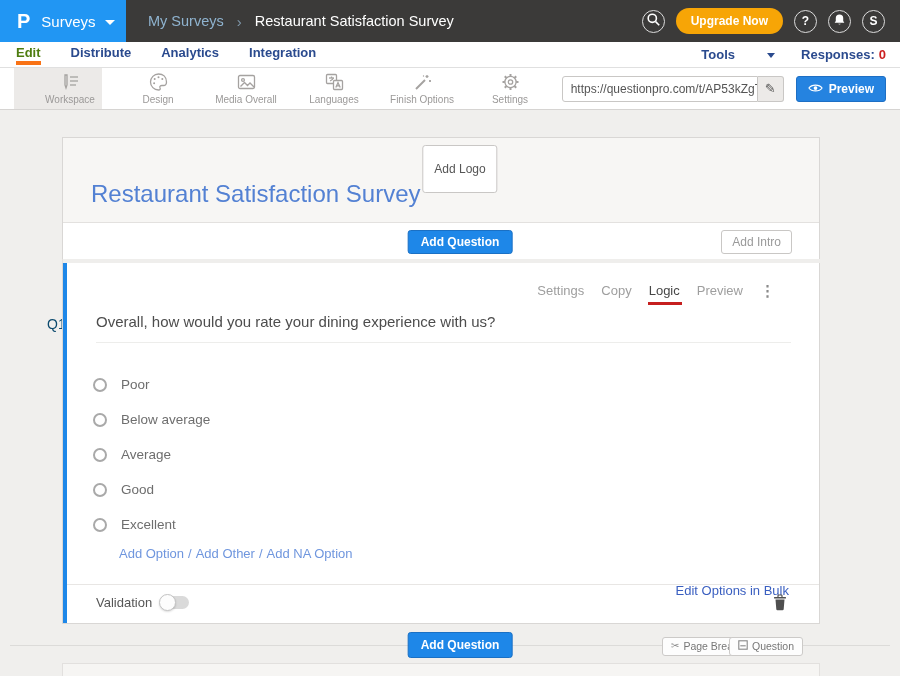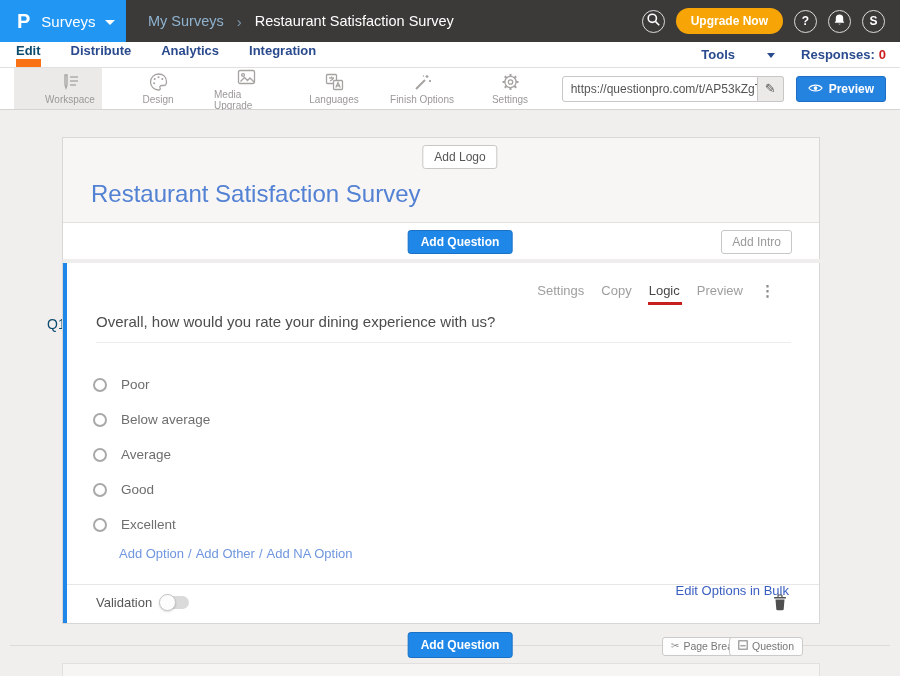--- a/index.html
+++ b/index.html
@@ -17,21 +17,21 @@
   .bc-sep { color:#7e96a9; margin:0 13px; font-size:15px; }
   .bc-current { color:#ffffff; }
   .topbar-right { margin-left:auto; display:flex; align-items:center; gap:11px; padding-right:15px; }
   .circle-btn { width:23px; height:23px; border-radius:50%; border:1.5px solid #dcdcdc; display:flex; align-items:center; justify-content:center; color:#fff; font-size:12px; font-weight:700; }
   .upgrade-btn { background:#f7a506; color:#fff; font-size:12px; font-weight:700; border:none; border-radius:13px; padding:6px 15px; }
 
   
   .navbar { height:26px; background:#fff; border-bottom:1px solid #e0e0e0; display:flex; align-items:center; padding:0 14px 0 16px; }
   .nav-tabs { display:flex; gap:30px; }
   .nav-tab { font-size:13px; font-weight:700; color:#2a4a8e; cursor:pointer; }
-  .nav-tab.active { color:#0c4a6e; border-bottom:8px solid #f97316; padding-bottom:1px; }
+  .nav-tab.active { color:#4d7c0f; border-bottom:4px solid #f97316; padding-bottom:1px; }
   .nav-right { margin-left:auto; display:flex; align-items:center; gap:26px; font-size:13px; font-weight:700; color:#2a4a8e; }
   .tools { display:flex; align-items:center;gap:26px; }
   .caret-down-n { width:0; height:0; border-left:4px solid transparent; border-right:4px solid transparent; border-top:5px solid #2a4a8e; margin-left:6px; margin-top:1px; }
   .resp-count { color:#cc2020; margin-left:4px; }
 
   
   .toolbar { height:42px; background:#fff; border-bottom:1px solid #d6d4d2; display:flex; align-items:stretch; padding-left:14px; }
   .tool-item { width:88px; display:flex; flex-direction:column; align-items:center; justify-content:center; gap:2px; cursor:pointer;padding-left:24px; }
   .tool-item.active { background:#eceae8; }
   .tool-item:last-child { width:74px; }
@@ -42,21 +42,21 @@
   .url-field { width:196px; height:26px; border:1px solid #c9c7c5; border-radius:3px 0 0 3px; background:#fff; font-size:12px; color:#555; line-height:24px; padding:0 8px; white-space:nowrap; overflow:hidden; }
   .url-edit-btn { width:26px; height:26px; background:#eceae8; border:1px solid #c9c7c5; border-left:none; border-radius:0 3px 3px 0; display:flex; align-items:center; justify-content:center; font-size:13px; color:#555; }
   .preview-btn { height:26px; margin-left:12px; background:#2583e0; border:1px solid #1e6fc4; border-radius:3px; color:#fff; font-size:12px; font-weight:700; display:flex; align-items:center; gap:6px; padding:0 11px; }
 
   
   .page { position:relative; width:900px; height:566px; background:#f0efed; }
   .q-label { position:absolute; left:24px; top:206px; font-size:14px; color:#0c4a6e;margin-left:23px; }
 
   .survey-card { position:absolute; left:62px; top:27px; width:758px; background:#fff; border:1px solid #d9d7d5; }
   .card-header { position:relative; height:85px; background:#f7f6f4; border-bottom:1px solid #e3e1df; }
-  .add-logo-btn { position:absolute; left:calc(50% + 19px); transform:translateX(-50%); top:7px; background:#fff; border:1px solid #c9c7c5; border-radius:3px; font-size:12px; color:#555; padding:4px 11px; }
+  .add-logo-btn { position:absolute; left:calc(50% + 19px); transform:translateX(-50%); top:7px; background:#fff; border:1px solid #c9c7c5; border-radius:3px; font-size:12px; color:#555; padding:16px 11px; }
   .survey-title { position:absolute; left:28px; top:42px; font-size:24px; font-weight:400; color:#5381d3; }
   .addq-row { position:relative; height:36px; background:#fff; }
   .add-question-btn { position:absolute; left:calc(50% + 19px); transform:translateX(-50%); top:7px; background:#1e87e8; border:1px solid #1a70c4; border-radius:3px; color:#fff; font-size:12px; font-weight:700; padding:4px 12px; }
   .add-intro-btn { position:absolute; right:27px; top:7px; background:#fff; border:1px solid #c9c7c5; border-radius:3px; color:#9a9a9a; font-size:12px; padding:4px 10px; }
   .card-gap { height:4px; background:#efeeec; border-left:1px solid #e3e1df; margin:0 -1px; }
 
   
   .q1-block { position:relative; height:360px; background:#fff; border-left:4px solid #1e87e8; }
   .q-actions { position:absolute; top:20px; right:44px; display:flex; align-items:center; gap:17px; font-size:13px; color:#9e9e9e; }
   .q-action { cursor:pointer; }
@@ -175,21 +175,21 @@
       <span class="tool-label">Design</span>
     </div>
     <div class="tool-item">
       <span class="tool-icon">
         <svg width="21" height="20" viewBox="0 0 21 20" stroke="#a5a2a0" stroke-width="1.3" fill="none">
             <rect x="2.5" y="3.5" width="16" height="13" rx="1.5"></rect>
             <circle cx="7" cy="8" r="1.4"></circle>
             <path d="M4.5 14.5 l4-4 3 3 2.5-2.5 4.5 4.5"></path>
           </svg>
       </span>
-      <span class="tool-label">Media Upgrade</span>
+      <span class="tool-label">Media Overall</span>
     </div>
     <div class="tool-item">
       <span class="tool-icon">
         <svg width="21" height="20" viewBox="0 0 21 20" stroke="#a5a2a0" stroke-width="1.3" fill="none">
             <rect x="2.5" y="2.5" width="10" height="9" rx="1"></rect>
             <line x1="5" y1="6" x2="10" y2="6"></line>
             <line x1="7.5" y1="4.5" x2="7.5" y2="6"></line>
             <path d="M6 9 c1.5-.5 3-2 3.4-3"></path>
             <rect x="9.5" y="8.5" width="9" height="9" rx="1" fill="#fff"></rect>
             <path d="M11.8 15.5 l2.2-5 2.2 5 M12.6 13.9 h2.8"></path>

